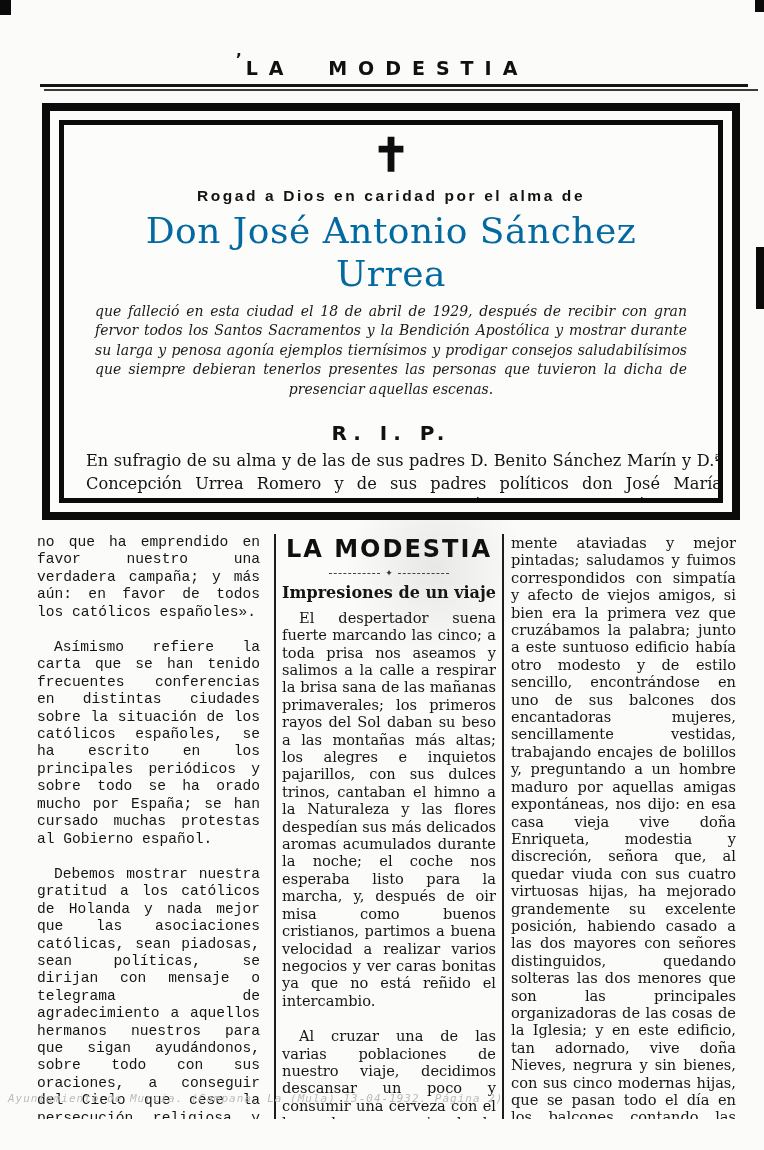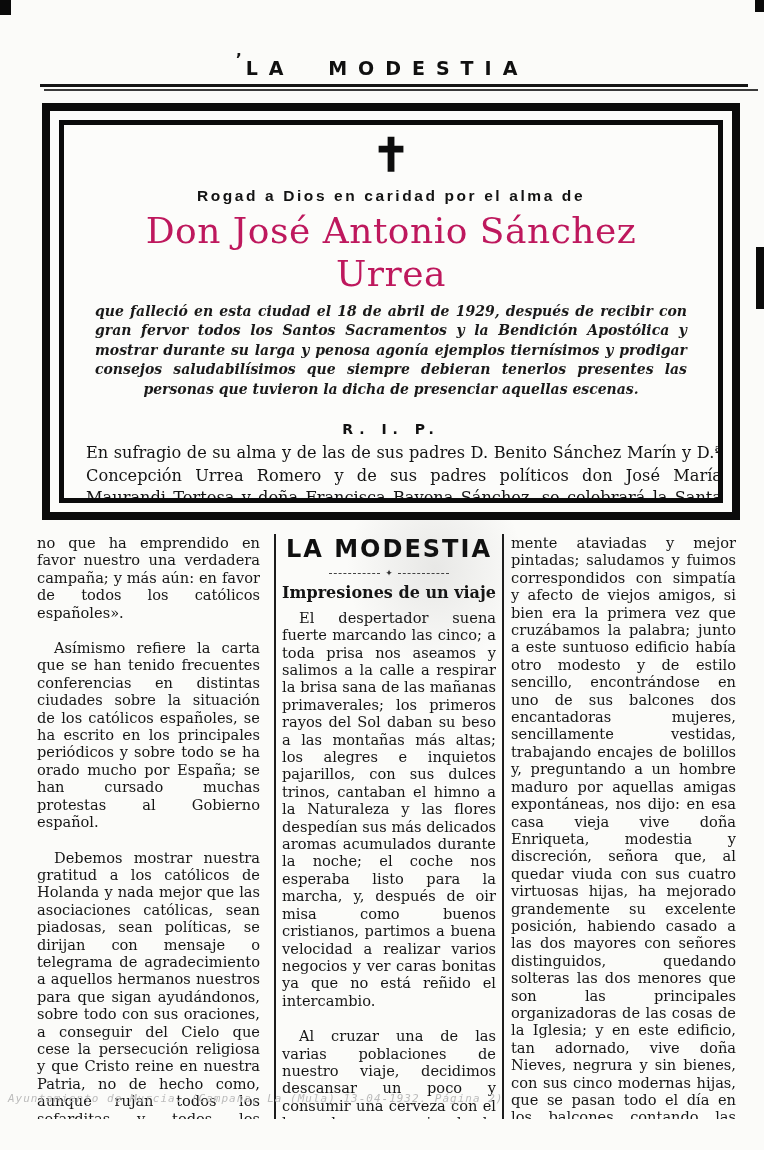--- a/index.html
+++ b/index.html
@@ -40,45 +40,45 @@
     border:5px solid #0b0b0b;box-sizing:border-box;
     padding:4px 22px 0 22px;text-align:center;overflow:hidden;
   }
   .cross{font-size:46px;line-height:1.05;font-weight:bold;color:#0d0d0d;margin-top:2px;}
   .invocation{
     margin-top:8px;font-family:Liberation Sans, sans-serif;
     font-size:15.5px;font-weight:bold;letter-spacing:2.6px;color:#131313;
   }
   .deceased-name{
     margin:4px 0 0 0;font-weight:normal;font-size:36px;letter-spacing:0.5px;
-    font-family:"DejaVu Serif","Liberation Serif",serif;color:#be185d;line-height:1.2;
+    font-family:"DejaVu Serif","Liberation Serif",serif;color:#0369a1;line-height:1.2;
   }
   .death-notice{
     margin:6px auto 16px auto;width:592px;
-    font-style:italic;font-weight:bold;font-size:14px;line-height:19.5px;
+    font-style:italic;font-weight:normal;font-size:14px;line-height:19.5px;
     text-align:justify;text-align-last:center;color:#1a1a1a;
   }
   .rip{
     margin-top:22px;font-family:"DejaVu Sans",sans-serif;
-    font-size:14px;font-weight:bold;letter-spacing:6px;color:#111;
+    font-size:20px;font-weight:bold;letter-spacing:6px;color:#111;
   }
   .suffrage{
     margin:5px auto 0 auto;width:636px;
     font-size:16.2px;line-height:22.5px;text-align:justify;text-align-last:center;color:#141414;
   }
   
   .columns{
     display:flex;align-items:stretch;
     margin:14px 24px 0 37px;height:585px;overflow:hidden;
   }
   .col{font-size:14.6px;line-height:17.4px;text-align:justify;color:#151515;}
   .col p{margin:0;}
   .col p.indent{text-indent:17px;}
   .col p + p{margin-top:18px;}
-  .col-left{width:237px;padding-right:14px;box-sizing:border-box;}
+  .col-left{width:237px;padding-right:14px;box-sizing:border-box;font-family:Liberation Mono, monospace;}
   .col-mid{width:226px;padding:0 6px;box-sizing:border-box;}
   .col-right{width:232px;padding-left:7px;box-sizing:border-box;}
   .vrule{width:2px;background:#1c1c1c;}
   .mid-title{
     margin:2px 0 0 0;text-align:center;font-family:"DejaVu Sans","Liberation Sans",sans-serif;
     font-size:24px;font-weight:bold;letter-spacing:2px;color:#0f0f0f;line-height:1.1;
   }
   .ornament-divider{
     display:flex;align-items:center;justify-content:center;gap:5px;
     margin:7px auto 6px auto;width:120px;color:#333;

